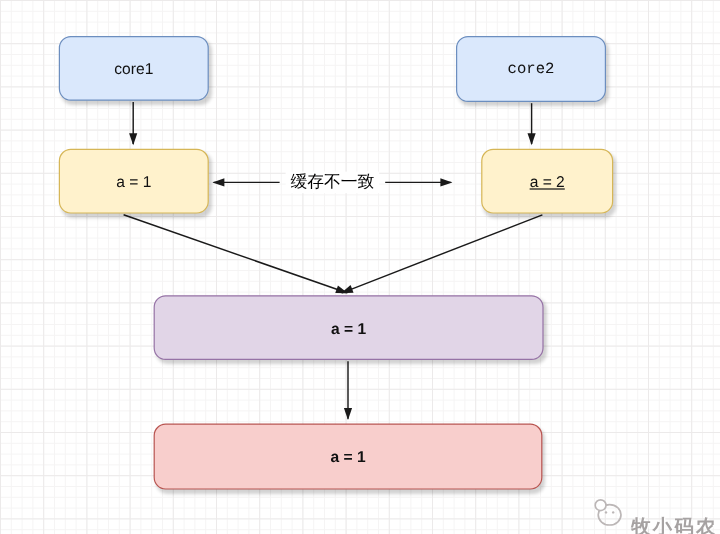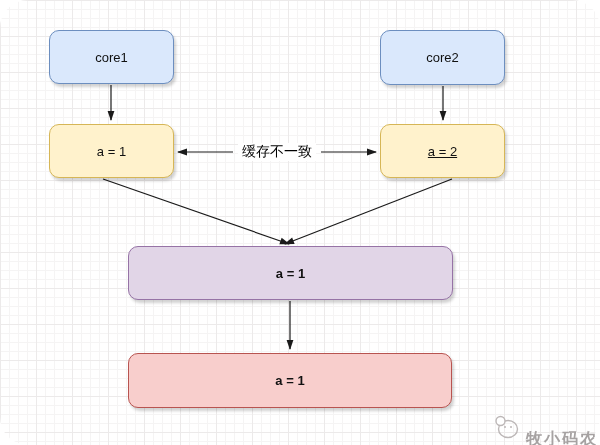--- a/index.html
+++ b/index.html
@@ -10,38 +10,37 @@
   }
   .canvas{
     position:relative;width:600px;height:445px;
     background-color:#ffffff;
     background-image:
       linear-gradient(to right, var(--grid-major) 1px, transparent 1px),
       linear-gradient(to bottom, var(--grid-major) 1px, transparent 1px),
       linear-gradient(to right, var(--grid-minor) 1px, transparent 1px),
       linear-gradient(to bottom, var(--grid-minor) 1px, transparent 1px);
     background-size:36px 36px,36px 36px,9px 9px,9px 9px;
-    border-radius:28px;
   }
   .edges{position:absolute;left:0;top:0;width:600px;height:445px;}
   .edges line{stroke:var(--arrow);stroke-width:1.2;}
   .node{
     position:absolute;display:flex;align-items:center;justify-content:center;
     border-radius:10px;font-size:13px;color:#111;
     box-shadow:2px 3px 3px rgba(0,0,0,0.18);
     box-sizing:border-box;
   }
   .node-core   {background:var(--core-fill);  border:1.5px solid var(--core-stroke);}
   .node-cache  {background:var(--cache-fill); border:1.5px solid var(--cache-stroke);}
   .node-shared {background:var(--shared-fill);border:1.5px solid var(--shared-stroke);font-weight:bold;}
   .node-memory {background:var(--memory-fill);border:1.5px solid var(--memory-stroke);font-weight:bold;}
   #n-core1 {left:49px; top:30px; width:125px;height:54px;}
-  #n-core2 {left:380px;top:30px; width:125px;height:55px;}
+  #n-core2 {left:380px;top:30px; width:125px;height:55px;font-family:Liberation Mono, monospace;}
   #n-cache1{left:49px; top:124px;width:125px;height:54px;}
-  #n-cache2{left:380px;top:124px;width:125px;height:54px;text-decoration:underline;}
+  #n-cache2{left:401px;top:124px;width:110px;height:54px;text-decoration:underline;}
   #n-shared{left:128px;top:246px;width:325px;height:54px;}
   #n-memory{left:128px;top:353px;width:324px;height:55px;}
   .edge-label{
     position:absolute;left:277px;top:152px;transform:translate(-50%,-50%);
     font-size:14px;color:#000000;background:#fff;padding:0 4px;white-space:nowrap;
   }
   .wm-url{
     position:absolute;right:2px;top:418px;
     font-size:17px;color:#e6e0e0;letter-spacing:0.5px;white-space:nowrap;
   }

